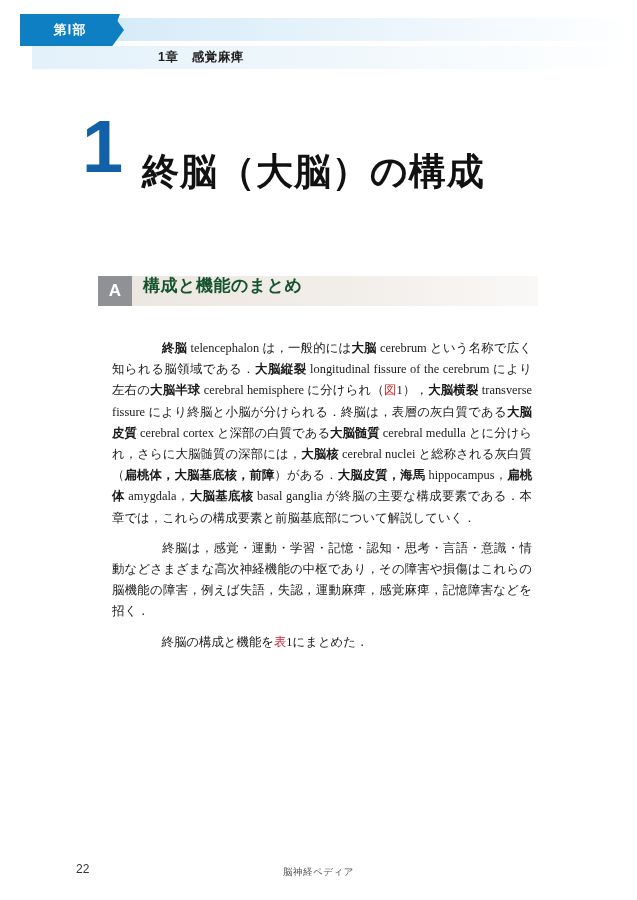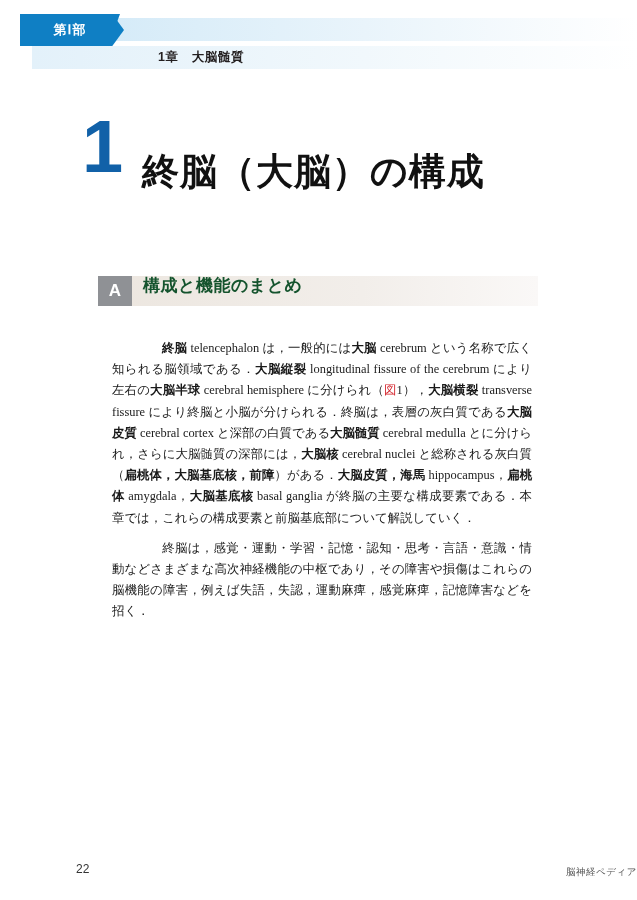--- a/index.html
+++ b/index.html
@@ -175,44 +175,45 @@
     font-family: "Liberation Sans", sans-serif;
     font-size: 12px;
     color: #333333;
     margin-left: 40px;
   }
   .footer-center {
     position: absolute;
     left: 0;
     top: 866px;
     width: 637px;
-    text-align: right;
+    text-align: center;
     font-family: "Liberation Sans", sans-serif;
     font-size: 9.5px;
     color: #555555;
     letter-spacing: 0.5px;
   }
 </style>
 </head>
 <body>
 
 <div class="header">
   <div class="header-bar1"></div>
   <div class="header-bar2"></div>
   <div class="part-tag">第Ⅰ部</div>
   <div class="part-tag-notch"></div>
-  <div class="chapter-line">1章　大脳髄質</div>
+  <div class="chapter-line">1章　感覚麻痺</div>
 </div>
 
 <div class="chapter-number">1</div>
 <h1 class="chapter-heading">終脳（大脳）の構成</h1>
 
 <div class="section-band"></div>
 <div class="section-letter">A</div>
 <div class="section-title">構成と機能のまとめ</div>
 
 <div class="body-block">
   <p class="para">　　<span class="b">終脳</span> telencephalon は，一般的には<span class="b">大脳</span> cerebrum という名称で広く知られる脳領域である．<span class="b">大脳縦裂</span> longitudinal fissure of the cerebrum により左右の<span class="b">大脳半球</span> cerebral hemisphere に分けられ（<span class="ref-red">図</span>1），<span class="b">大脳横裂</span> transverse fissure により終脳と小脳が分けられる．終脳は，表層の灰白質である<span class="b">大脳皮質</span> cerebral cortex と深部の白質である<span class="b">大脳髄質</span> cerebral medulla とに分けられ，さらに大脳髄質の深部には，<span class="b">大脳核</span> cerebral nuclei と総称される灰白質（<span class="b">扁桃体，大脳基底核，前障</span>）がある．<span class="b">大脳皮質，海馬</span> hippocampus，<span class="b">扁桃体</span> amygdala，<span class="b">大脳基底核</span> basal ganglia が終脳の主要な構成要素である．本章では，これらの構成要素と前脳基底部について解説していく．</p>
   <p class="para">　　終脳は，感覚・運動・学習・記憶・認知・思考・言語・意識・情動などさまざまな高次神経機能の中枢であり，その障害や損傷はこれらの脳機能の障害，例えば失語，失認，運動麻痺，感覚麻痺，記憶障害などを招く．</p>
+  <p class="para">　　終脳の構成と機能を<span class="ref-red">表</span>1にまとめた．</p>
 </div>
 
 <div class="page-number">22</div>
 <div class="footer-center">脳神経ペディア</div>
 
 </body></html>

